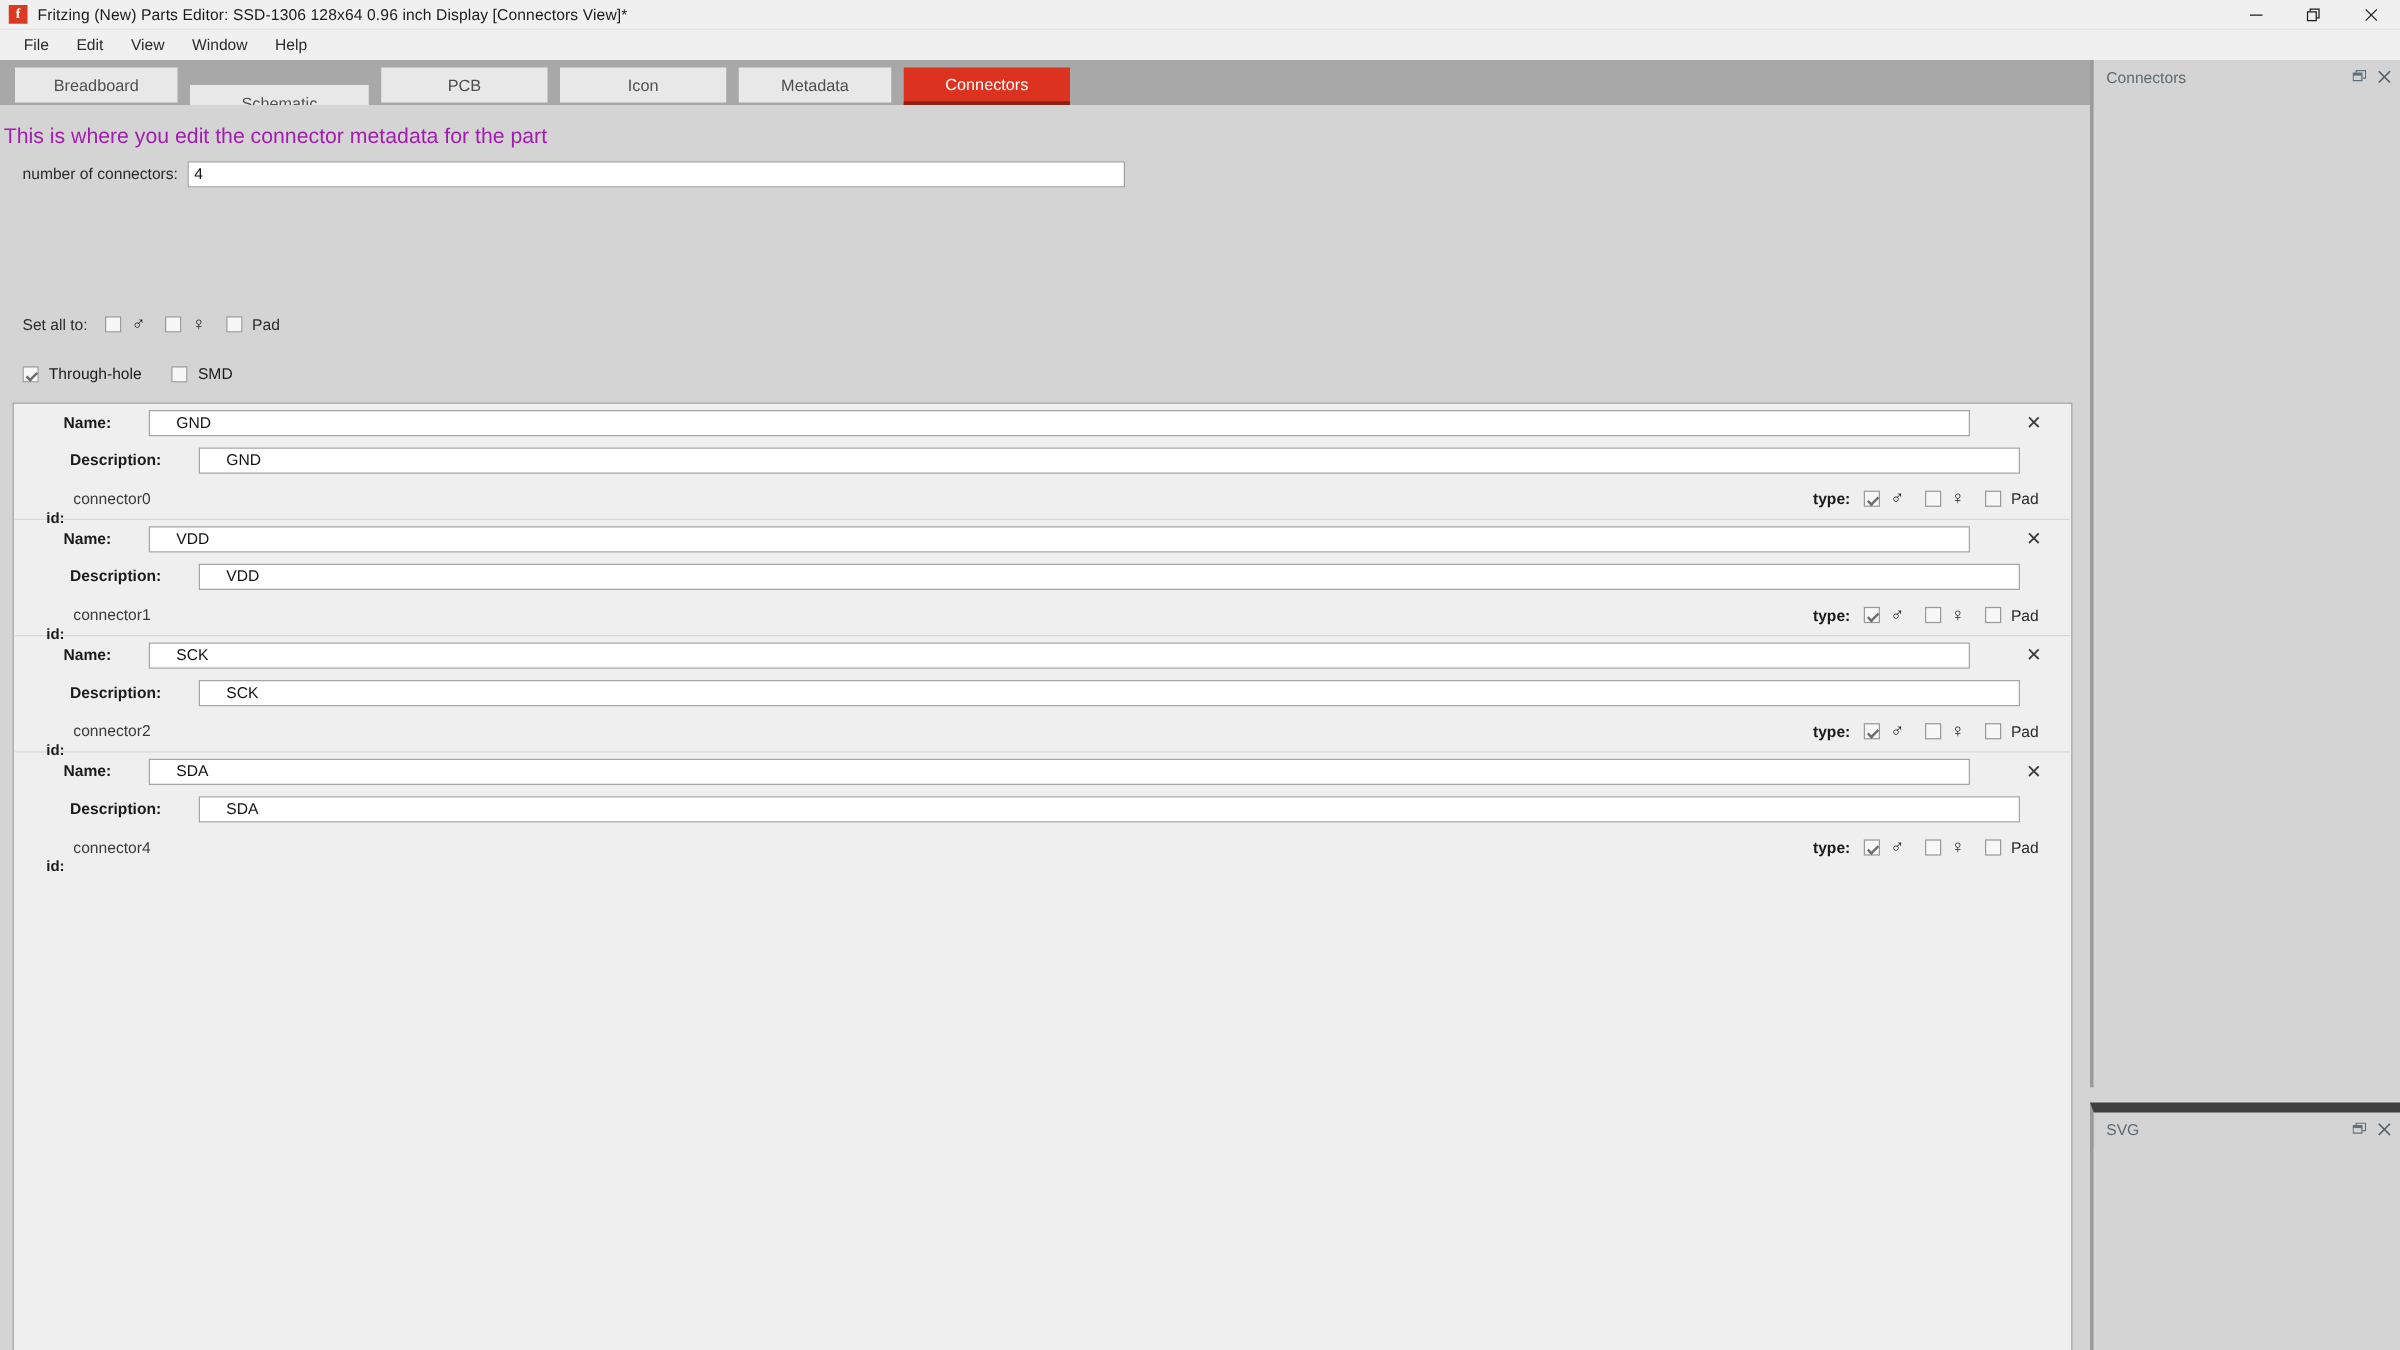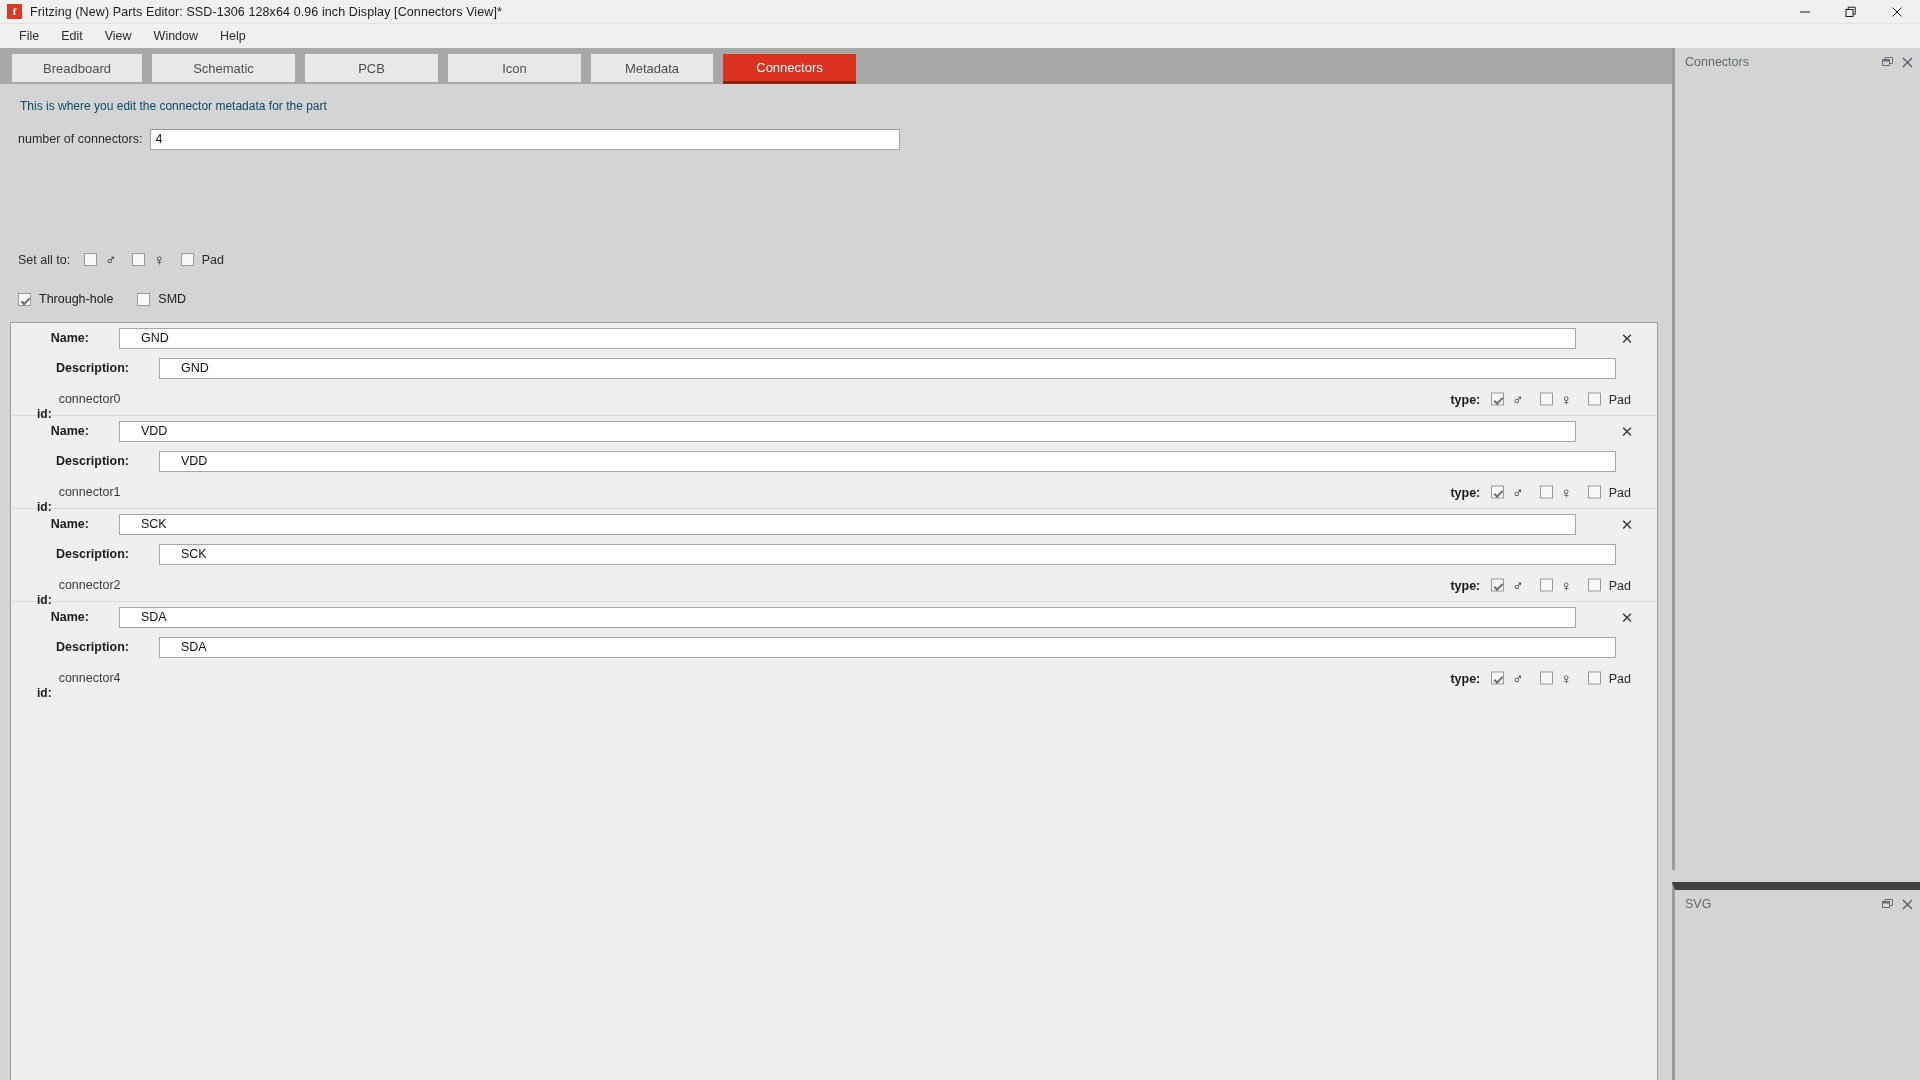--- a/index.html
+++ b/index.html
@@ -45,37 +45,37 @@
     position: absolute; left: 0; top: 48px; width: 1672px; height: 36px;
     background: #a8a8a8; display: flex; align-items: flex-start; padding: 6px 0 0 0;
   }
   .tab {
     height: 28px; margin-left: 10px;
     background: #e8e8e8; color: #4e4e4e;
     font-size: 13px; display: flex; align-items: center; justify-content: center;
     border: none;
   }
   .tab.t0 { width: 130px; margin-left: 12px; }
-  .tab.t1 { width: 143px; }
+  .tab.t1 { width: 143px; margin-top: 14px; }
   .tab.t2 { width: 133px; }
   .tab.t3 { width: 133px; }
   .tab.t4 { width: 122px; }
   .tab.active {
     background: #dc3220; color: #ffffff; width: 133px;
     border-bottom: 4px solid #8f2114; height: 31px;
   }
 
   
   .editor {
     position: absolute; left: 0; top: 84px; width: 1672px; height: 996px;
     background: #d4d4d4;
   }
   .hint {
-    position: absolute; left: 20px; top: 15px;
-    font-size: 12px; color: #0c4a6e;
+    position: absolute; left: 3px; top: 15px;
+    font-size: 17px; color: #a21caf;
   }
   .numrow {
     position: absolute; left: 0; top: 43px; width: 100%; height: 24px;
     display: flex; align-items: center;
   }
   .numrow label { margin-left: 18px; font-size: 12.5px; color: #2b2b2b; }
   .numfield {
     margin-left: 8px; width: 750px; height: 21px;
     background: #ffffff; border: 1px solid #a0a0a0;
     font-family: "Liberation Sans", sans-serif; font-size: 12.5px;

